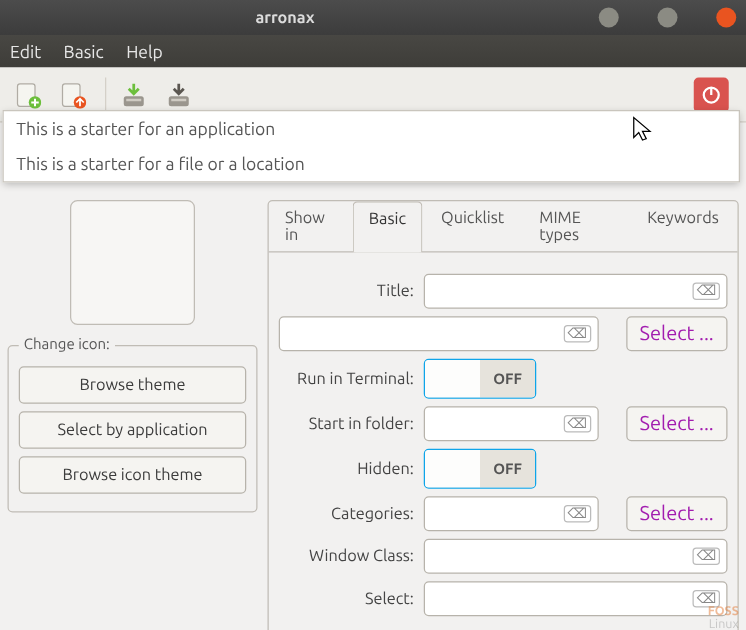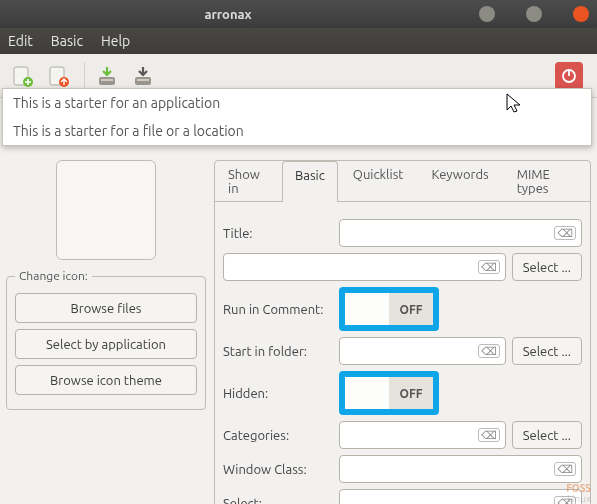--- a/index.html
+++ b/index.html
@@ -33,28 +33,28 @@
 .gbtn { display: block; width: 100%; margin: 6px 0; padding: 7px 8px; background: #f5f4f1; border: 1px solid #b7b3ab; border-radius: 4px; font-size: 13px; color: #3c3c3c; text-align: center; cursor: default; }
 
 .right { flex: 1; display: flex; flex-direction: column; }
 .tabsframe { border: 1px solid #c0bcb5; border-radius: 4px; padding-top: 0; background: #f2f1f0; margin-top: 52px;}
 .tabs { display: flex; border-bottom: 1px solid #c0bcb5; position: relative; top:-1px; }
 .tab { padding: 6px 12px; font-size: 13px; color: #555; border: 1px solid transparent; border-bottom: none; border-radius: 4px 4px 0 0; margin-right: 2px; cursor: default; }
 .tab.active { background: #f2f1f0; border-color: #c0bcb5; position: relative; top: 1px; color: #333; }
 .tabbody { padding: 10px 8px 8px 8px; }
 
 .row { display: flex; align-items: center; margin: 6px 0; }
-.row label { width: 116px; padding-right: 8px; font-size: 13px; color: #444; }
+.row label { width: 116px; text-align: right; padding-right: 8px; font-size: 13px; color: #444; }
 .row input[type=text] { flex: 1; height: 28px; border: 1px solid #b7b3ab; border-radius: 4px; padding: 0 26px 0 6px; background: #fff; font-size: 13px; }
 .row .clearwrap { position: relative; flex: 1; display: flex; }
 .row .clearwrap input { width: 100%; }
 .row .clearwrap .clr { position: absolute; right: 6px; top: 50%; transform: translateY(-50%); font-size: 11px; color: #888; border:1px solid #bbb; border-radius:3px; padding:0 2px; line-height:12px;}
-.selbtn { margin-left: 6px; padding: 0 10px; height: 28px; background: #f5f4f1; border: 1px solid #b7b3ab; border-radius: 4px; font-size: 13px; color: #404040; cursor: default; }
-
-.toggle { display: inline-flex; border: 6px solid #0ea5e9; border-radius: 4px; overflow: hidden; height: 44px; justify-content: center; }
+.selbtn { margin-left: 22px; padding: 0 10px; height: 28px; background: #f5f4f1; border: 1px solid #b7b3ab; border-radius: 4px; font-size: 16px; color: #a21caf; cursor: default; }
+
+.toggle { display: inline-flex; border: 1px solid #0ea5e9; border-radius: 4px; overflow: hidden; height: 32px; justify-content: center; }
 .toggle .half { width: 44px; display:flex; align-items:center; justify-content:center; font-size:12px; }
 .toggle .knob { background: #fdfdfc; }
 .toggle .off { background: #e6e3dc; color: #555; font-weight: bold; }
 
 .cursor-arrow { position: absolute; top: 92px; left: 505px; z-index: 20; pointer-events:none;}
 
 .watermark { position: absolute; right: 6px; bottom: 0; font-size: 10px; color: rgba(120,120,120,0.35); line-height: 10px; text-align: right; }
 .watermark b { color: rgba(226,120,50,0.5); }
 </style>
 </head>
@@ -119,55 +119,55 @@
 
 <svg class="cursor-arrow" width="18" height="22">
     <path d="M2 2 L2 18 L6 14 L9 20 L12 19 L9 13 L15 13 Z" fill="#fff" stroke="#000" stroke-width="1"></path>
   </svg>
 
 <div class="content">
   <div class="left">
     <div class="iconwell"></div>
     <div class="groupbox">
       <span class="legend">Change icon:</span>
-      <button class="gbtn">Browse files</button>
+      <button class="gbtn">Browse theme</button>
       <button class="gbtn">Select by application</button>
       <button class="gbtn">Browse icon theme</button>
     </div>
   </div>
 
   <div class="right">
     <div class="tabsframe">
       <div class="tabs">
         <div class="tab">Show in</div>
         <div class="tab active">Basic</div>
         <div class="tab">Quicklist</div>
+        <div class="tab">MIME types</div>
         <div class="tab">Keywords</div>
-        <div class="tab">MIME types</div>
       </div>
       <div class="tabbody">
 
         <div class="row">
           <label>Title:</label>
           <div class="clearwrap">
             <input type="text" value="" style="">
             <span class="clr">⌫</span>
           </div>
         </div>
 
         <div class="row">
           <div class="clearwrap">
             <input type="text" value="" style="">
             <span class="clr">⌫</span>
           </div>
           <button class="selbtn">Select ...</button>
         </div>
 
         <div class="row">
-          <label>Run in Comment:</label>
+          <label>Run in Terminal:</label>
           <div class="toggle">
             <div class="half knob"></div>
             <div class="half off">OFF</div>
           </div>
         </div>
 
         <div class="row">
           <label>Start in folder:</label>
           <div class="clearwrap">
             <input type="text" value="" style="">

